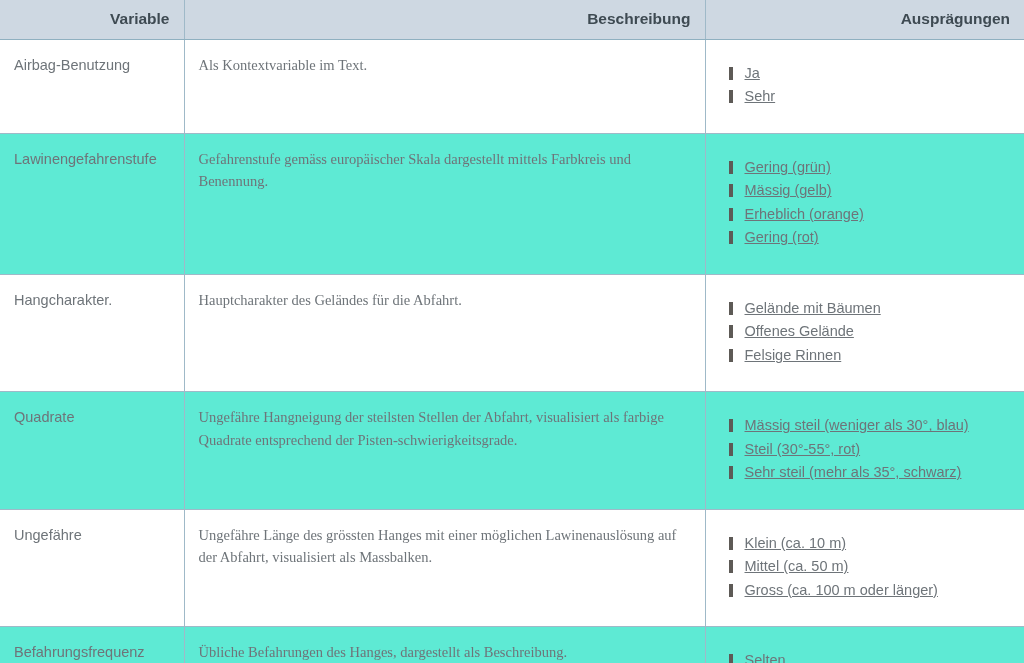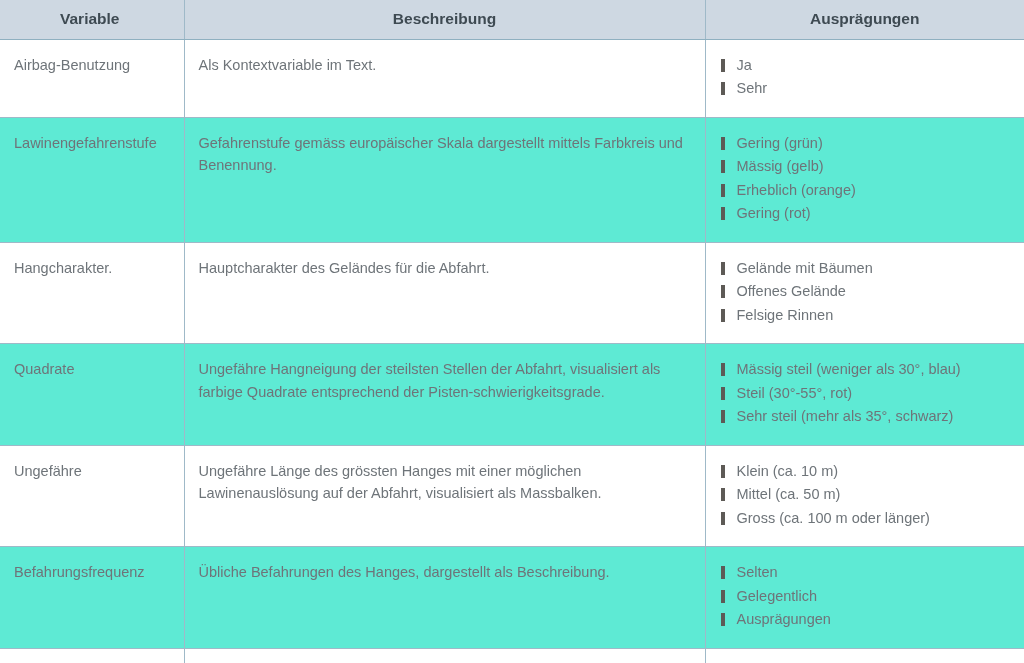--- a/index.html
+++ b/index.html
@@ -24,21 +24,21 @@
   .variables-table col.col-variable   { width: 184px; }
   .variables-table col.col-desc       { width: 521px; }
   .variables-table col.col-values     { width: 319px; }
 
   
   thead th {
     background: #ced8e2;
     color: #3e4a52;
     font-size: 15.5px;
     font-weight: bold;
-    text-align: center;
+    text-align: right;
     padding: 10px 14px 11px 14px;
     vertical-align: middle;
     border-bottom: 1.5px solid #8fb0c0;
     border-right: 1px solid #9fb9c8;
   }
   thead th:last-child { border-right: none; }
   thead th.col-h-variable { padding-left: 10px; }
 
   
   tbody td {
@@ -52,41 +52,42 @@
   }
   tbody td:last-child { border-right: none; }
   tbody td.cell-variable { }
 
   tbody tr.row-plain  td { background: #ffffff; }
   tbody tr.row-shaded td { background: #5eead4; }
 
   
   ul.value-list {
     list-style: none;
-    margin: 0;
+    margin: 8px;
     padding: 0;
+    text-decoration: underline;
   }
   ul.value-list li {
     position: relative;
     padding-left: 17px;
     line-height: 1.62;
     font-size: 14.5px;
     color: #6e7479;
   }
   ul.value-list li .value-bullet {
     position: absolute;
     left: 1px;
     top: 5px;
     width: 4px;
     height: 13px;
     background: #5d5a56;
     display: block;
   }
 
-  .desc-text { display: block; }
+  .desc-text { display: block; font-family: Liberation Serif, serif; }
 </style>
 </head>
 <body>
 
 <table class="variables-table">
   <colgroup>
     <col class="col-variable">
     <col class="col-desc">
     <col class="col-values">
   </colgroup>

